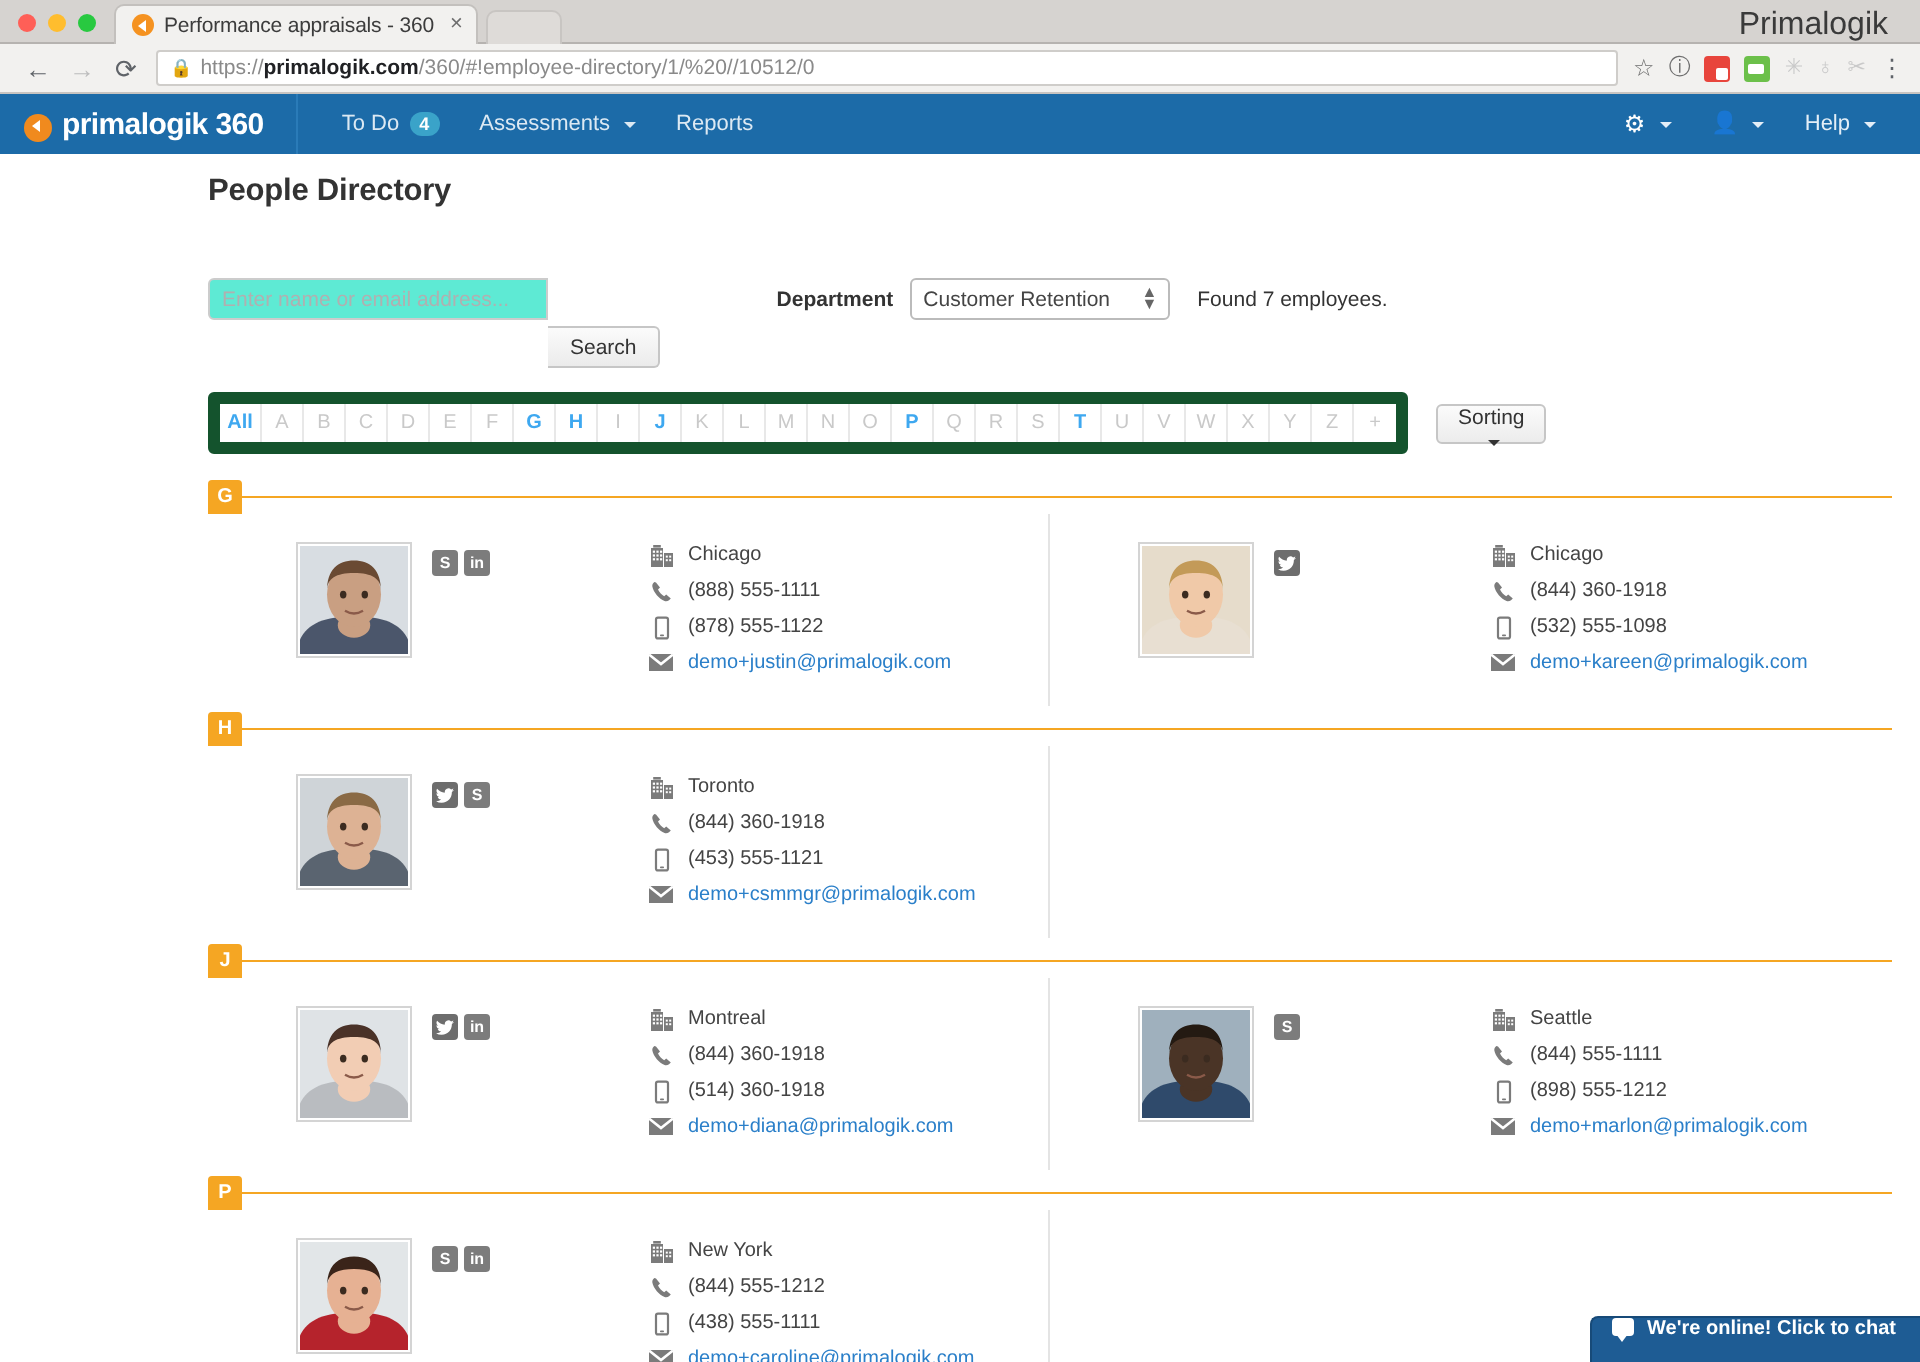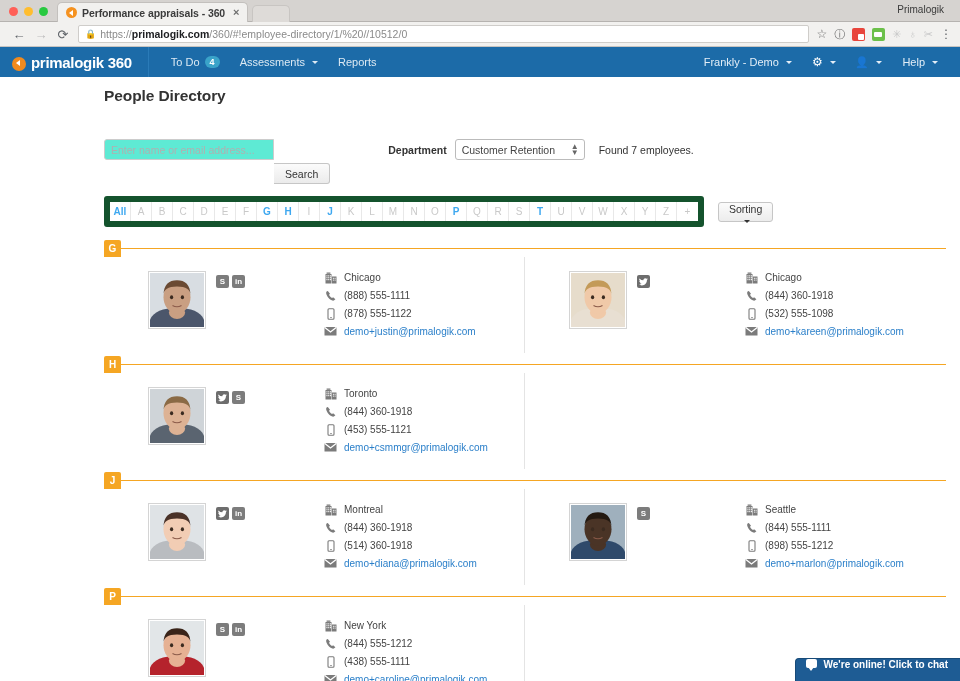--- a/index.html
+++ b/index.html
@@ -23,21 +23,21 @@
   .light.red { background:#ff5f57; }
   .light.yellow { background:#ffbd2e; }
   .light.green { background:#28c940; }
 
   .tab {
     height: 20px; background:#f2f1ef;
     border-top-left-radius: 5px; border-top-right-radius: 5px;
     display:flex; align-items:center; gap:5px;
     padding: 0 7px 0 8px; min-width: 180px;
     border: 1px solid #c3c0bd; border-bottom: none;
-    position: relative; top: 1px; font-weight: bold;
+    position: relative; top: 1px;
   }
   .tab-favicon {
     width: 11px; height: 11px; border-radius: 50%;
     background: #f59220; position: relative; flex: 0 0 auto;
   }
   .tab-favicon::after {
     content: ""; position:absolute; left:3px; top:2.5px;
     width:0; height:0;
     border-top: 3px solid transparent;
     border-bottom: 3px solid transparent;
@@ -49,21 +49,21 @@
   }
   .tab-close { font-size: 11px; color:#6e6e6e; line-height: 1; padding-left:3px;}
   .tab-ghost {
     width: 38px; height: 17px; background:#dedbd8;
     border: 1px solid #c8c5c2; border-bottom:none;
     border-top-left-radius: 5px; border-top-right-radius:5px;
     margin-left: 4px; position: relative; top:1px;
   }
   .profile-chip {
     position: absolute; right: 8px; top: 3px;
-    font-size: 10px; color: #3a3a3a;
+    font-size: 16px; color: #3a3a3a;
     padding: 1px 8px; border-radius: 3px;
   }
 
   .toolbar {
     height: 25px; background:#f2f1ef;
     display:flex; align-items:center; gap:0px;
     padding: 0 8px; border-bottom: 1px solid #c7c4c1;
   }
   .navbtn {
     width: 22px; text-align:center; font-size: 13px;
@@ -297,24 +297,20 @@
       </div>
       <div class="nav-item">
         <span>Assessments</span>
         <span class="caret"></span>
       </div>
       <div class="nav-item">
         <span>Reports</span>
       </div>
     </div>
     <div class="nav-right">
-      <div class="nav-item">
-        <span>Frankly - Demo</span>
-        <span class="caret"></span>
-      </div>
       <div class="nav-item">
         <span class="gear">⚙</span>
         <span class="caret"></span>
       </div>
       <div class="nav-item">
         <span class="userico">👤</span>
         <span class="caret"></span>
       </div>
       <div class="nav-item">
         <span>Help</span>

